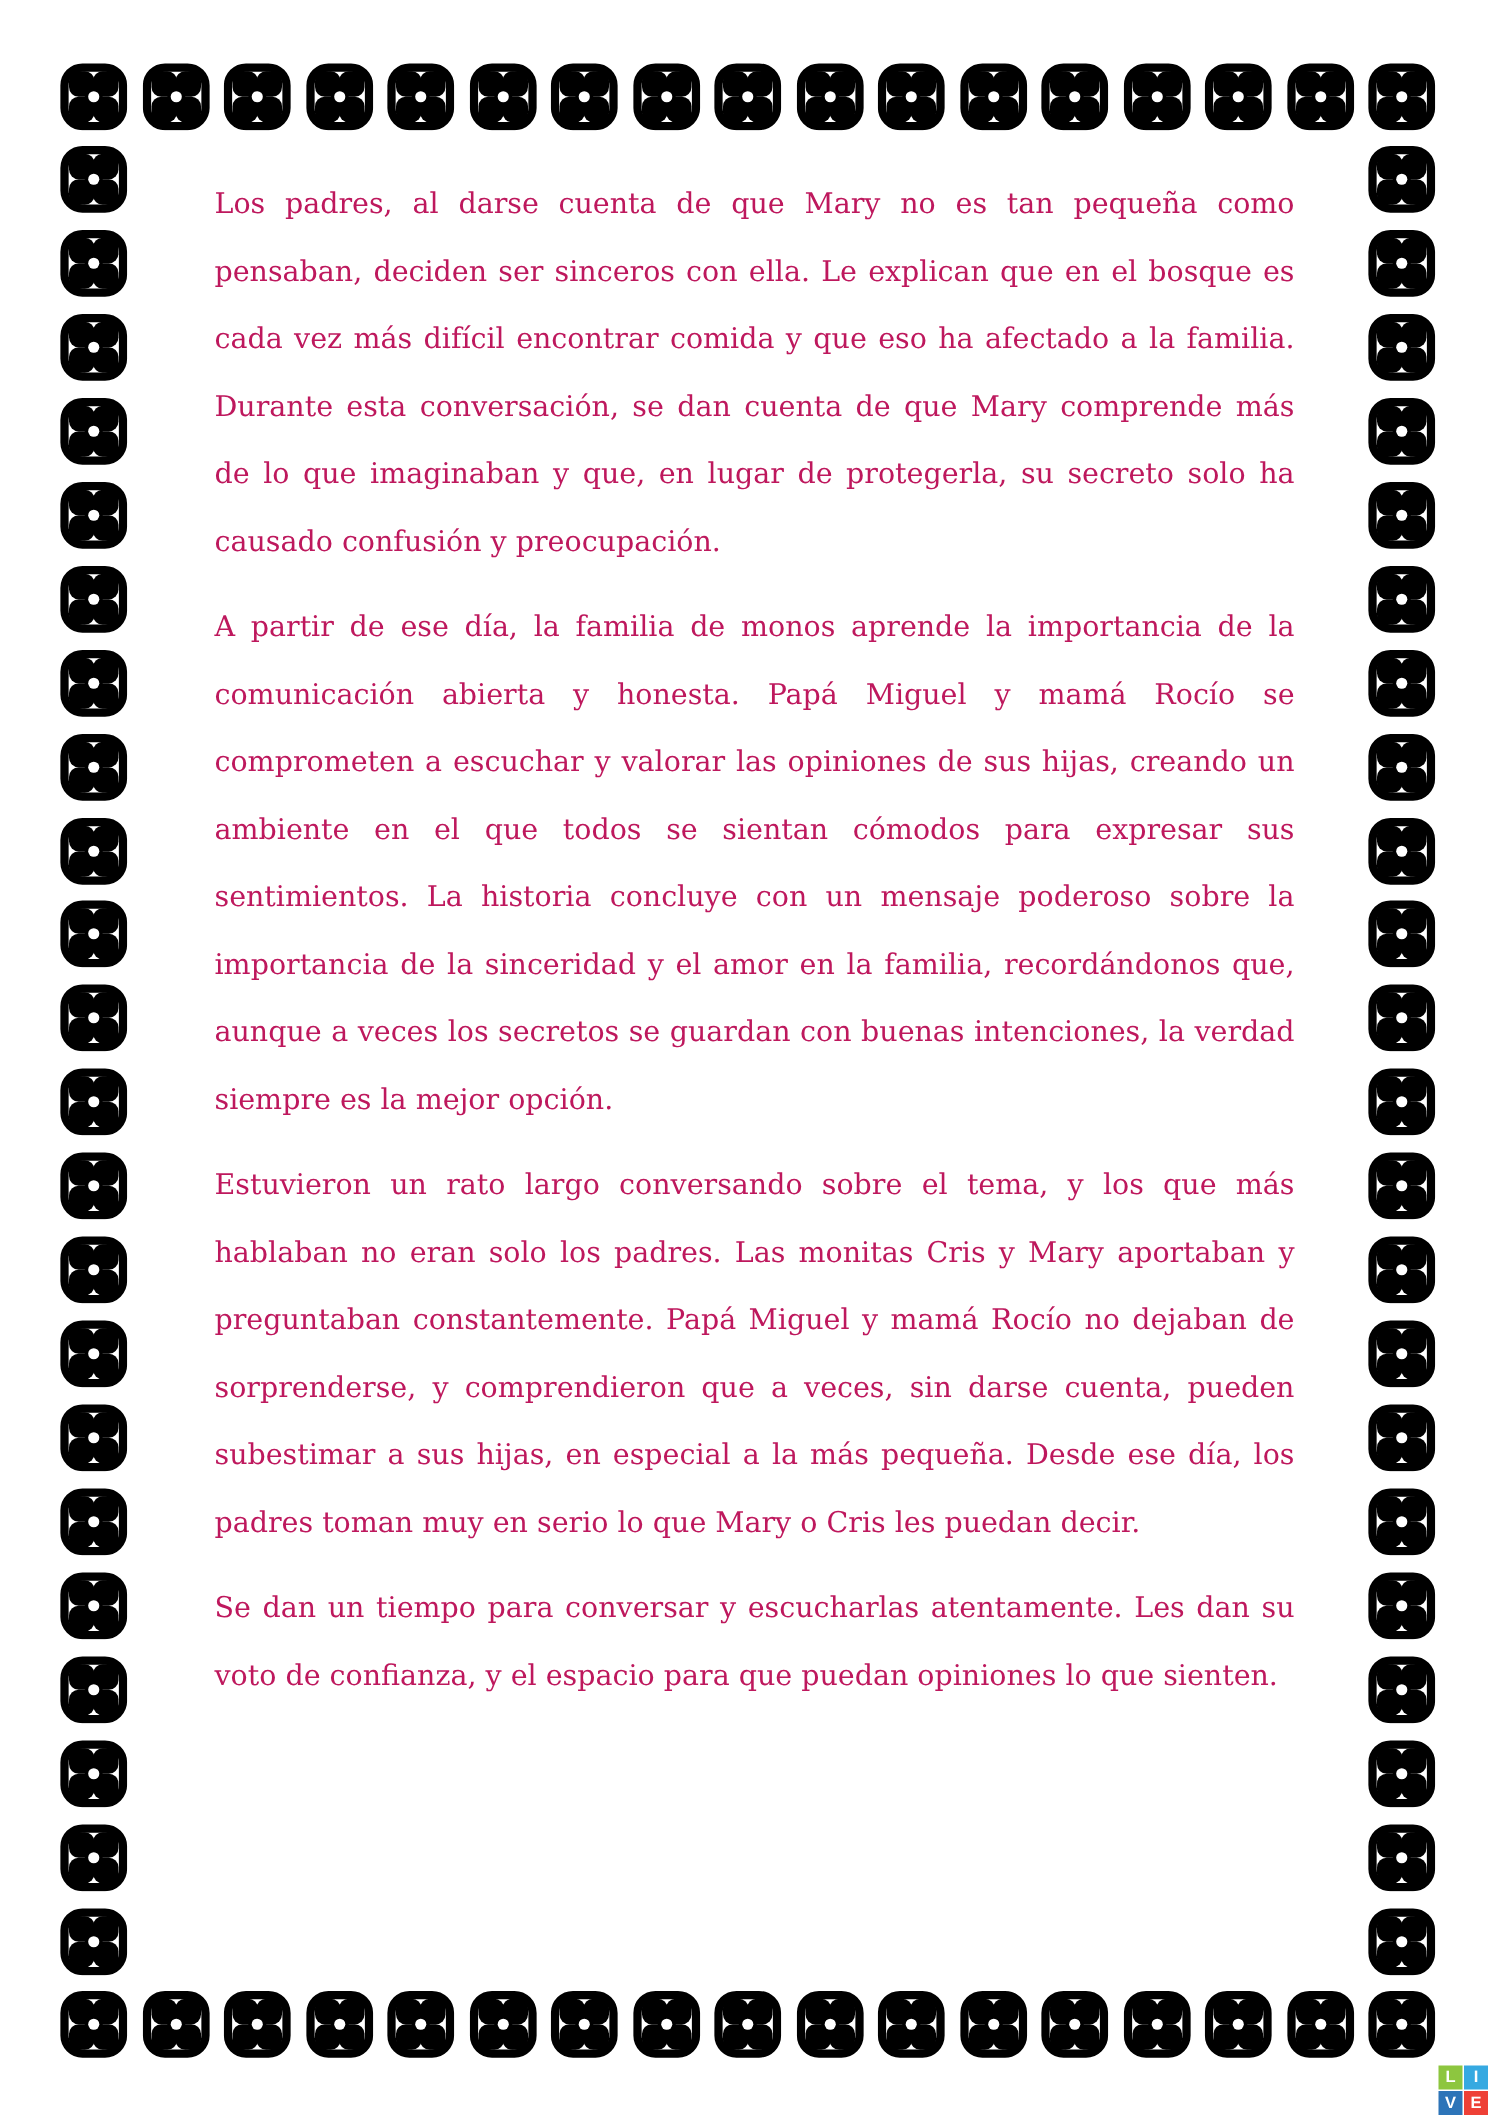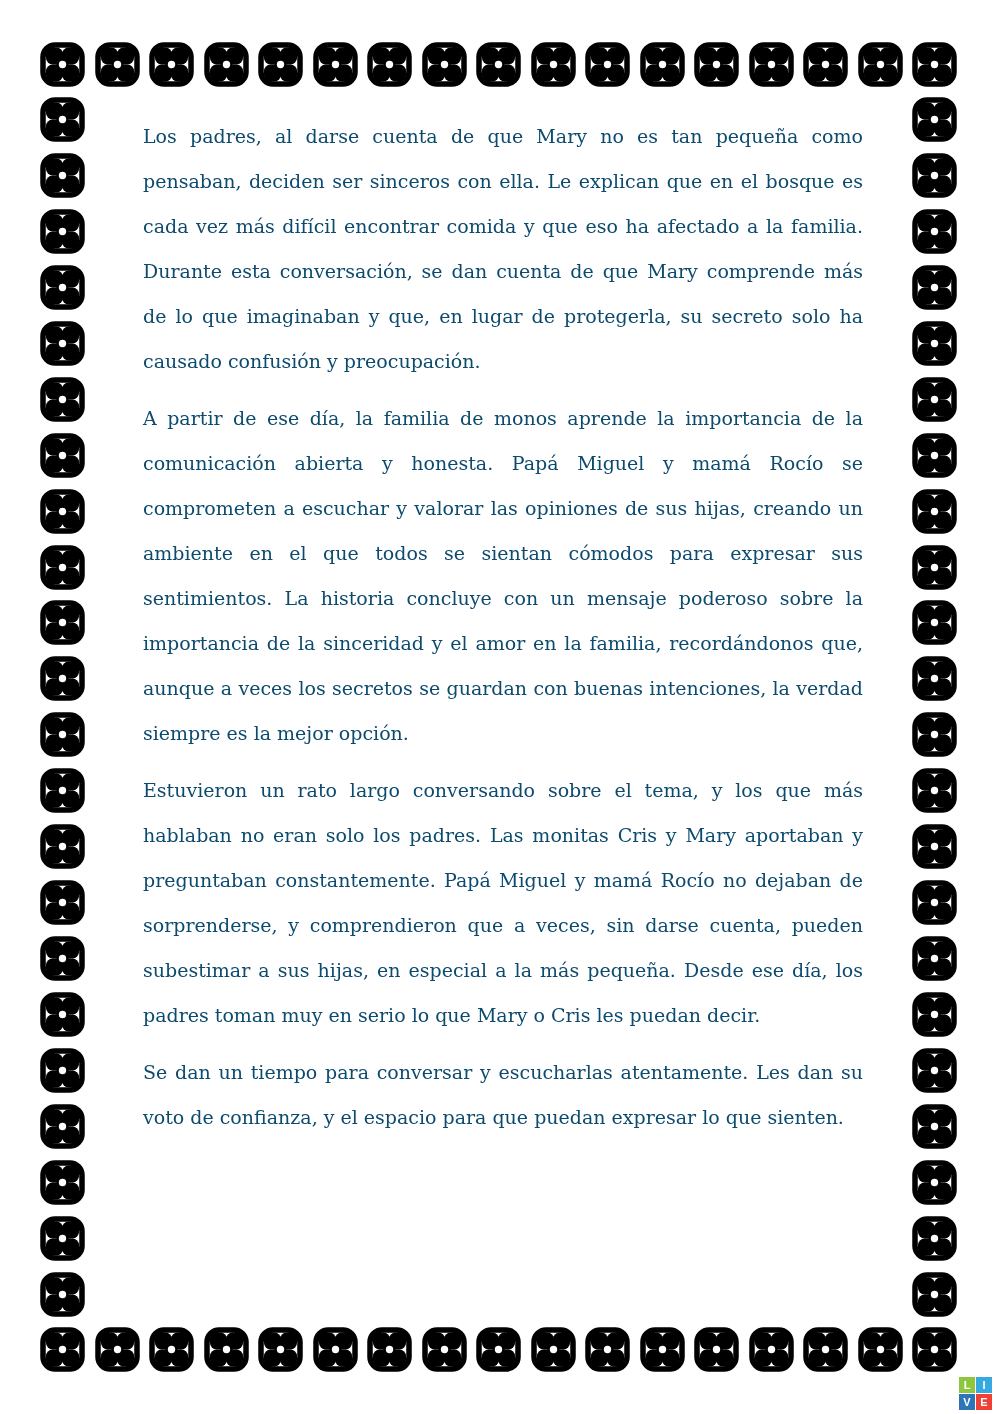--- a/index.html
+++ b/index.html
@@ -1089,25 +1089,25 @@
             <rect x="22" y="5.5" width="17" height="17" rx="6.5"></rect>
             <rect x="6" y="22.5" width="17" height="17" rx="6.5"></rect>
             <rect x="22" y="22.5" width="17" height="17" rx="6.5"></rect>
             <circle cx="22.5" cy="22.5" r="6"></circle>
           </g>
           <circle cx="22.5" cy="22.5" r="3.7" fill="#fff"></circle>
         </svg>
       </span>
     </div>
 
-  <div class="text-block" id="text-block" style="color: #0c4a6e;">
+  <div class="text-block" id="text-block" style="color: #be185d;">
       <p>Los padres, al darse cuenta de que Mary no es tan pequeña como pensaban, deciden ser sinceros con ella. Le explican que en el bosque es cada vez más difícil encontrar comida y que eso ha afectado a la familia. Durante esta conversación, se dan cuenta de que Mary comprende más de lo que imaginaban y que, en lugar de protegerla, su secreto solo ha causado confusión y preocupación.</p>
       <p>A partir de ese día, la familia de monos aprende la importancia de la comunicación abierta y honesta. Papá Miguel y mamá Rocío se comprometen a escuchar y valorar las opiniones de sus hijas, creando un ambiente en el que todos se sientan cómodos para expresar sus sentimientos. La historia concluye con un mensaje poderoso sobre la importancia de la sinceridad y el amor en la familia, recordándonos que, aunque a veces los secretos se guardan con buenas intenciones, la verdad siempre es la mejor opción.</p>
       <p>Estuvieron un rato largo conversando sobre el tema, y los que más hablaban no eran solo los padres. Las monitas Cris y Mary aportaban y preguntaban constantemente. Papá Miguel y mamá Rocío no dejaban de sorprenderse, y comprendieron que a veces, sin darse cuenta, pueden subestimar a sus hijas, en especial a la más pequeña. Desde ese día, los padres toman muy en serio lo que Mary o Cris les puedan decir.</p>
-      <p>Se dan un tiempo para conversar y escucharlas atentamente. Les dan su voto de confianza, y el espacio para que puedan expresar lo que sienten.</p>
+      <p>Se dan un tiempo para conversar y escucharlas atentamente. Les dan su voto de confianza, y el espacio para que puedan opiniones lo que sienten.</p>
     </div>
 
   <div class="logo">
     <div class="logo-grid" id="logo-grid">
         <div class="logo-cell" style="background: rgb(141, 198, 63);">L</div>
         <div class="logo-cell" style="background: rgb(54, 169, 225);">I</div>
         <div class="logo-cell" style="background: rgb(45, 116, 184);">V</div>
         <div class="logo-cell" style="background: rgb(238, 64, 54);">E</div>
       </div>
   </div>

